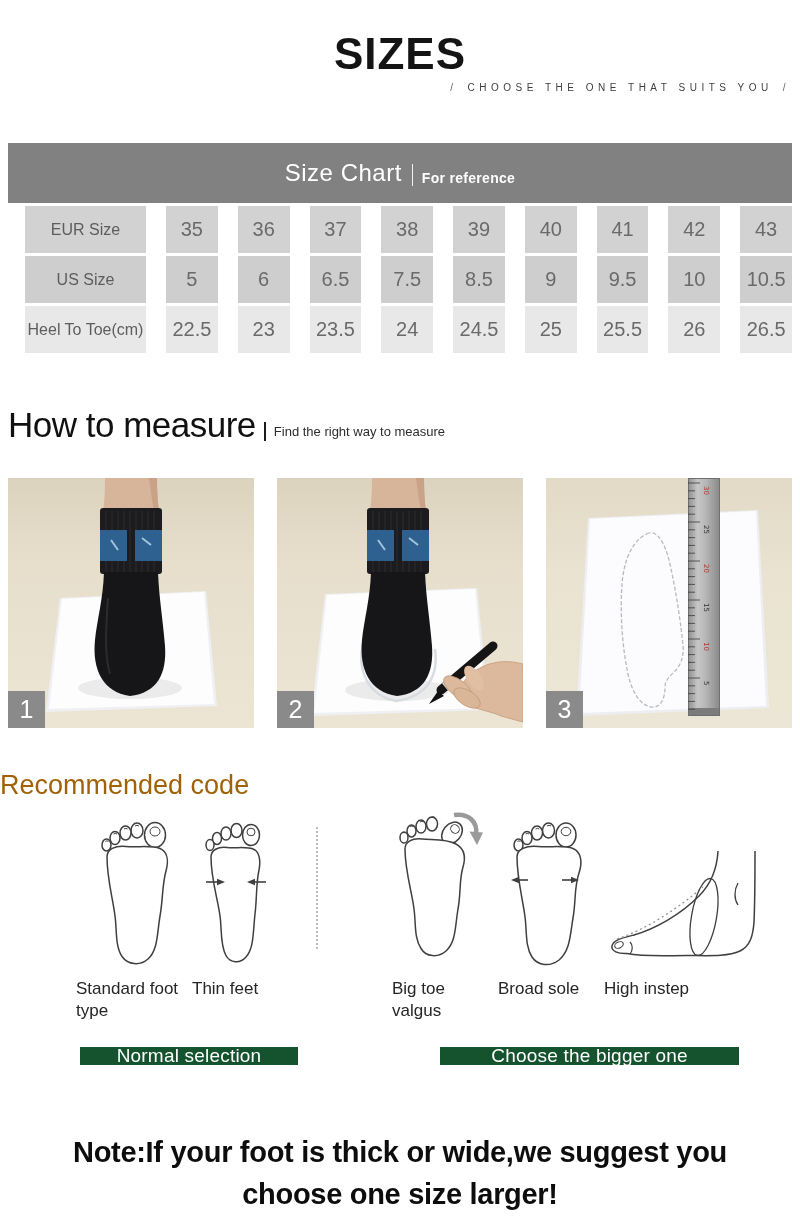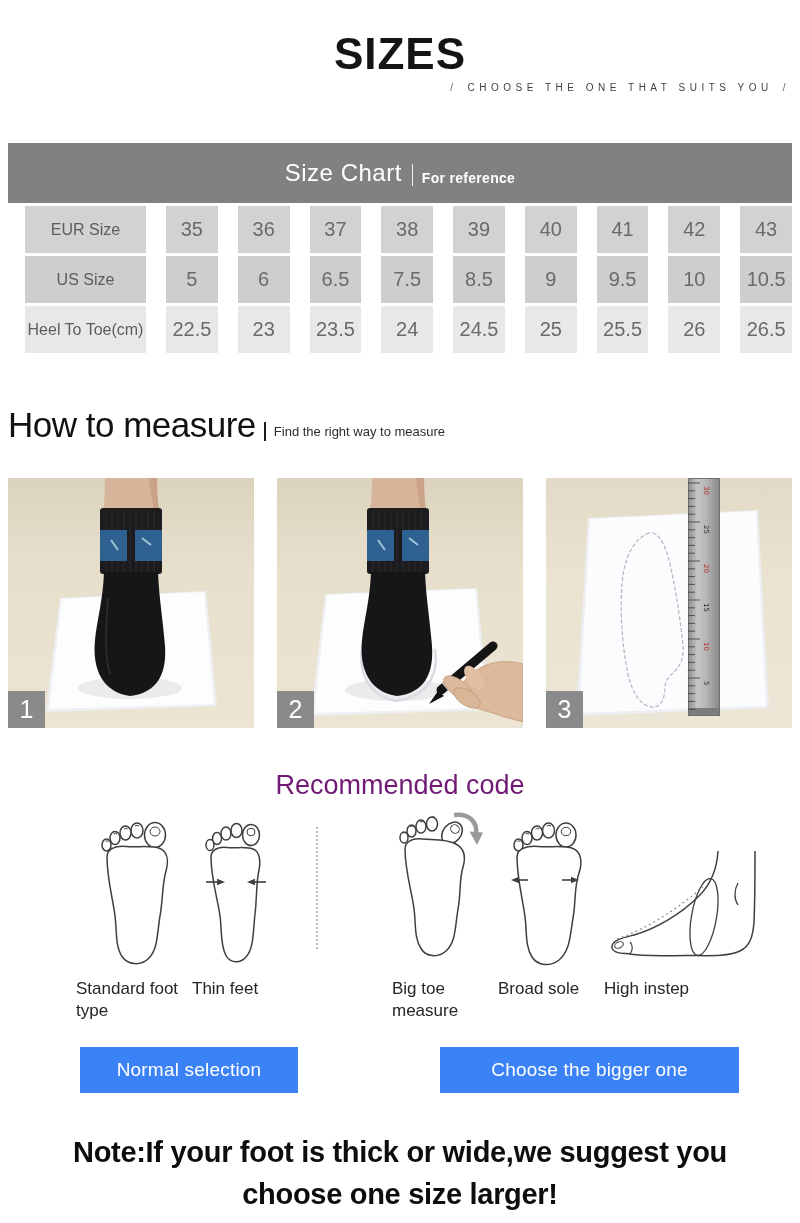--- a/index.html
+++ b/index.html
@@ -32,32 +32,32 @@
   .htm-sep { width:2px; height:19px; background:#1c1c1c; margin:12px 8px 0 8px; }
   .htm-sub { font-size:13px; color:#2d2d2d; margin-top:12px; }
 
   .steps { margin:33px 8px 0 8px; display:flex; gap:23px; }
   .step { position:relative; width:246px; height:250px; }
   .step svg { display:block; }
   .badge { position:absolute; left:0; bottom:0; width:37px; height:37px; background:#8a8a8a;
            color:#fff; font-size:25px; display:flex; align-items:center; justify-content:center; }
 
   
-  .reco-title { margin-top:42px; text-align:center; font-size:27px; font-weight:400; color:#701a75; }
+  .reco-title { margin-top:42px; text-align:left; font-size:27px; font-weight:400; color:#a16207; }
   .reco-body { position:relative; height:282px; margin-top:8px; }
   .fig { position:absolute; top:0; }
   .fig .art { height:160px; display:flex; align-items:flex-end; justify-content:center; }
   .fig .cap { margin-top:9px; font-size:17px; color:#262626; line-height:1.25; }
   .fig-1 { left:76px;  width:122px; }
   .fig-2 { left:192px; width:88px;  }
   .fig-3 { left:392px; width:96px;  }
   .fig-4 { left:498px; width:102px; }
   .fig-5 { left:604px; width:158px; }
   .dotted-sep { position:absolute; left:316px; top:18px; height:122px; width:0; border-left:2px dotted #b9b9b9; }
-  .advice-btn { position:absolute; top:238px; height:46px; background:#3b82f6; color:#fff;
+  .advice-btn { position:absolute; top:238px; height:18px; background:#14532d; color:#fff;
                 display:flex; align-items:center; justify-content:center; font-size:19px; letter-spacing:0.2px; }
   .btn-1 { left:80px;  width:218px; }
   .btn-2 { left:440px; width:299px; }
 
   
   .note { margin-top:40px; text-align:center; font-size:29px; font-weight:700; color:#0d0d0d; line-height:1.45; letter-spacing:-0.3px; }
 
   .diag { stroke:#3f3f3f; fill:#fff; }
 </style>
 </head>
@@ -271,21 +271,21 @@
           <ellipse cx="27" cy="15.5" rx="5" ry="6.5"></ellipse>
           <ellipse cx="17.5" cy="20" rx="4.5" ry="6"></ellipse>
           <ellipse cx="10" cy="26.5" rx="4" ry="5.5"></ellipse>
           <path d="M37,6.5 q2,-1.5 4,0 M26,11 q2,-1.3 3.6,0 M16.2,15.6 q1.8,-1.2 3.4,0 M8.4,22 q1.6,-1.1 3,0" fill="none" stroke-width="1"></path>
           <path d="M11,38 C11,30.5 18,27 28,28 C40,29 52,27.5 62,33 C70,37.5 72,46 69,56 C65,69 67,83 64,98 C61,116 62,131 52,140 C44,147 32,146 27,137.5 C20,127 22,112 20,98 C18,81 11,60 11,38 Z"></path>
         </g>
         <path d="M60,4 C74,2 84,10 82,24" fill="none" stroke="#9a9a9a" stroke-width="4.5"></path>
         <polygon points="83,34 75.5,20.5 89,21.5" fill="#9a9a9a"></polygon>
       </svg>
     </div>
-    <div class="cap">Big toe measure</div>
+    <div class="cap">Big toe valgus</div>
   </div>
 
   <div class="fig fig-4">
     <div class="art">
       <svg width="84" height="150" viewBox="0 0 84 150">
         <g class="diag" stroke-width="1.5">
           <ellipse cx="59" cy="16" rx="10" ry="12"></ellipse>
           <ellipse cx="59" cy="12.5" rx="4.8" ry="4.2" stroke-width="1"></ellipse>
           <ellipse cx="41.5" cy="11.5" rx="6" ry="7.5"></ellipse>
           <ellipse cx="30" cy="14" rx="5.5" ry="7"></ellipse>

